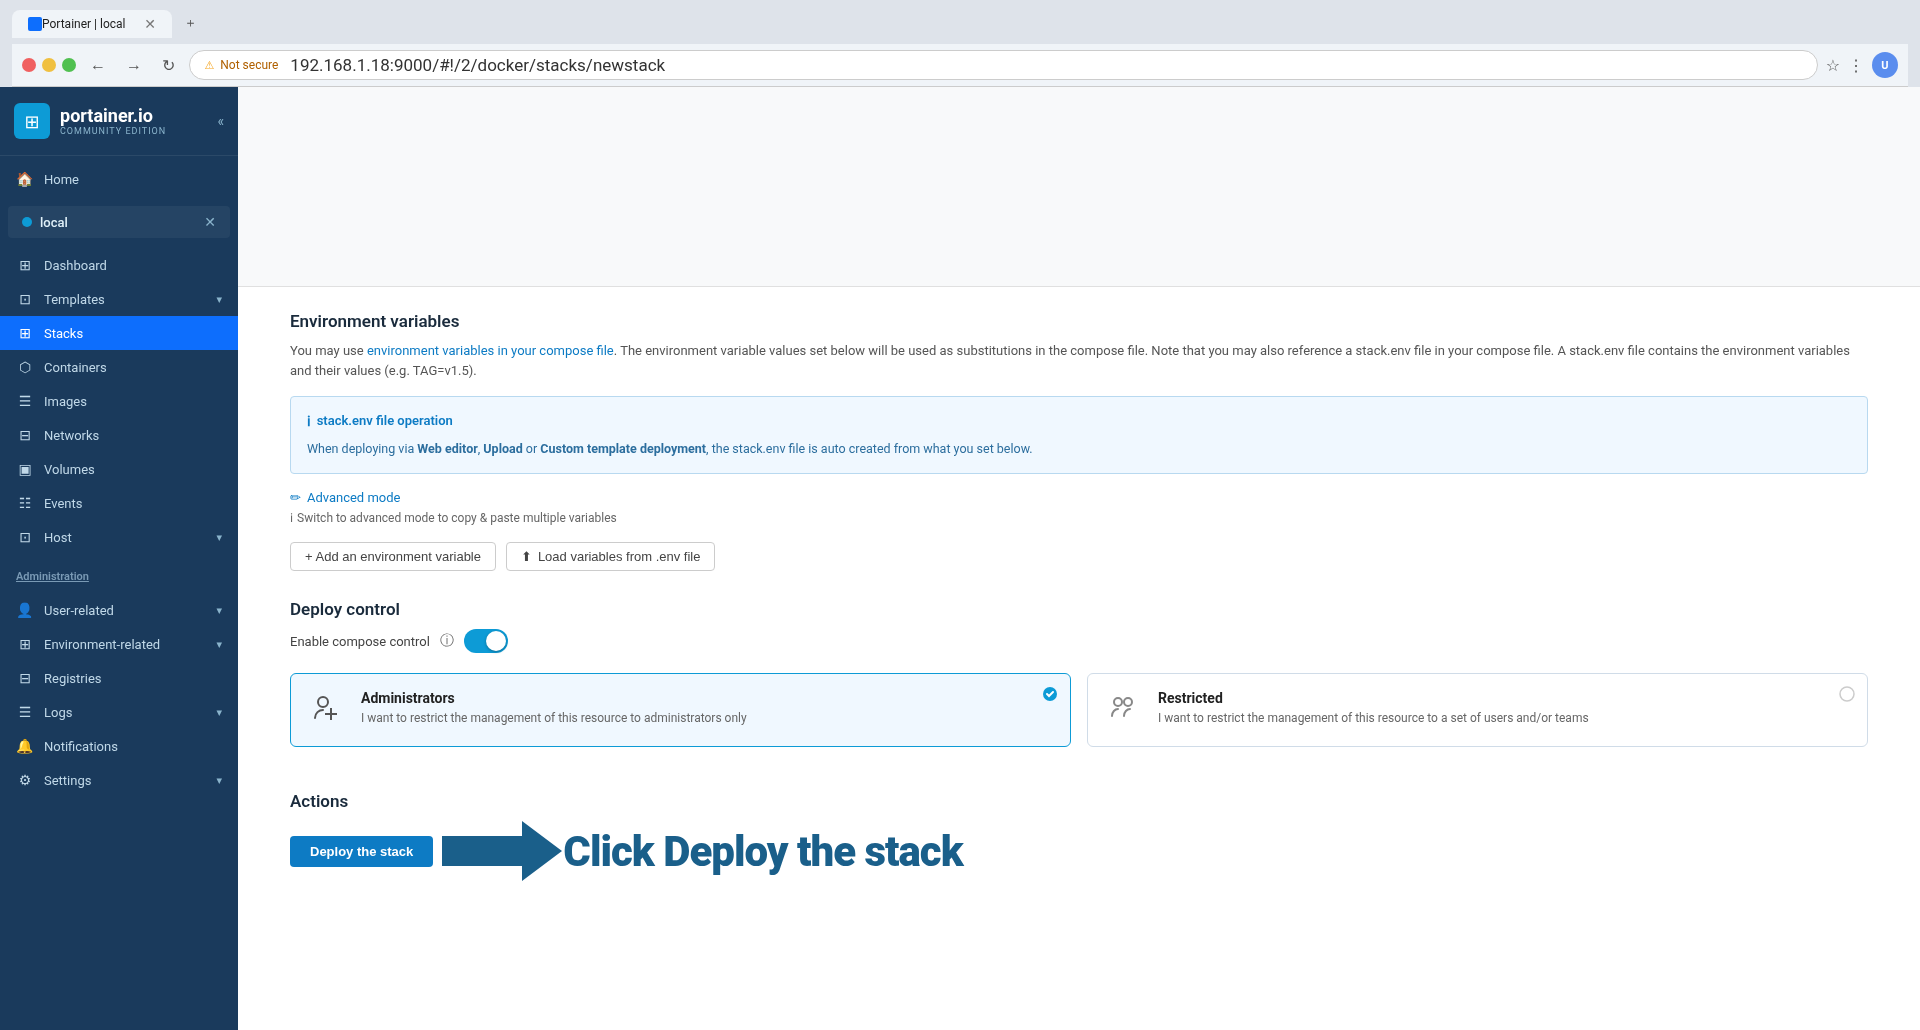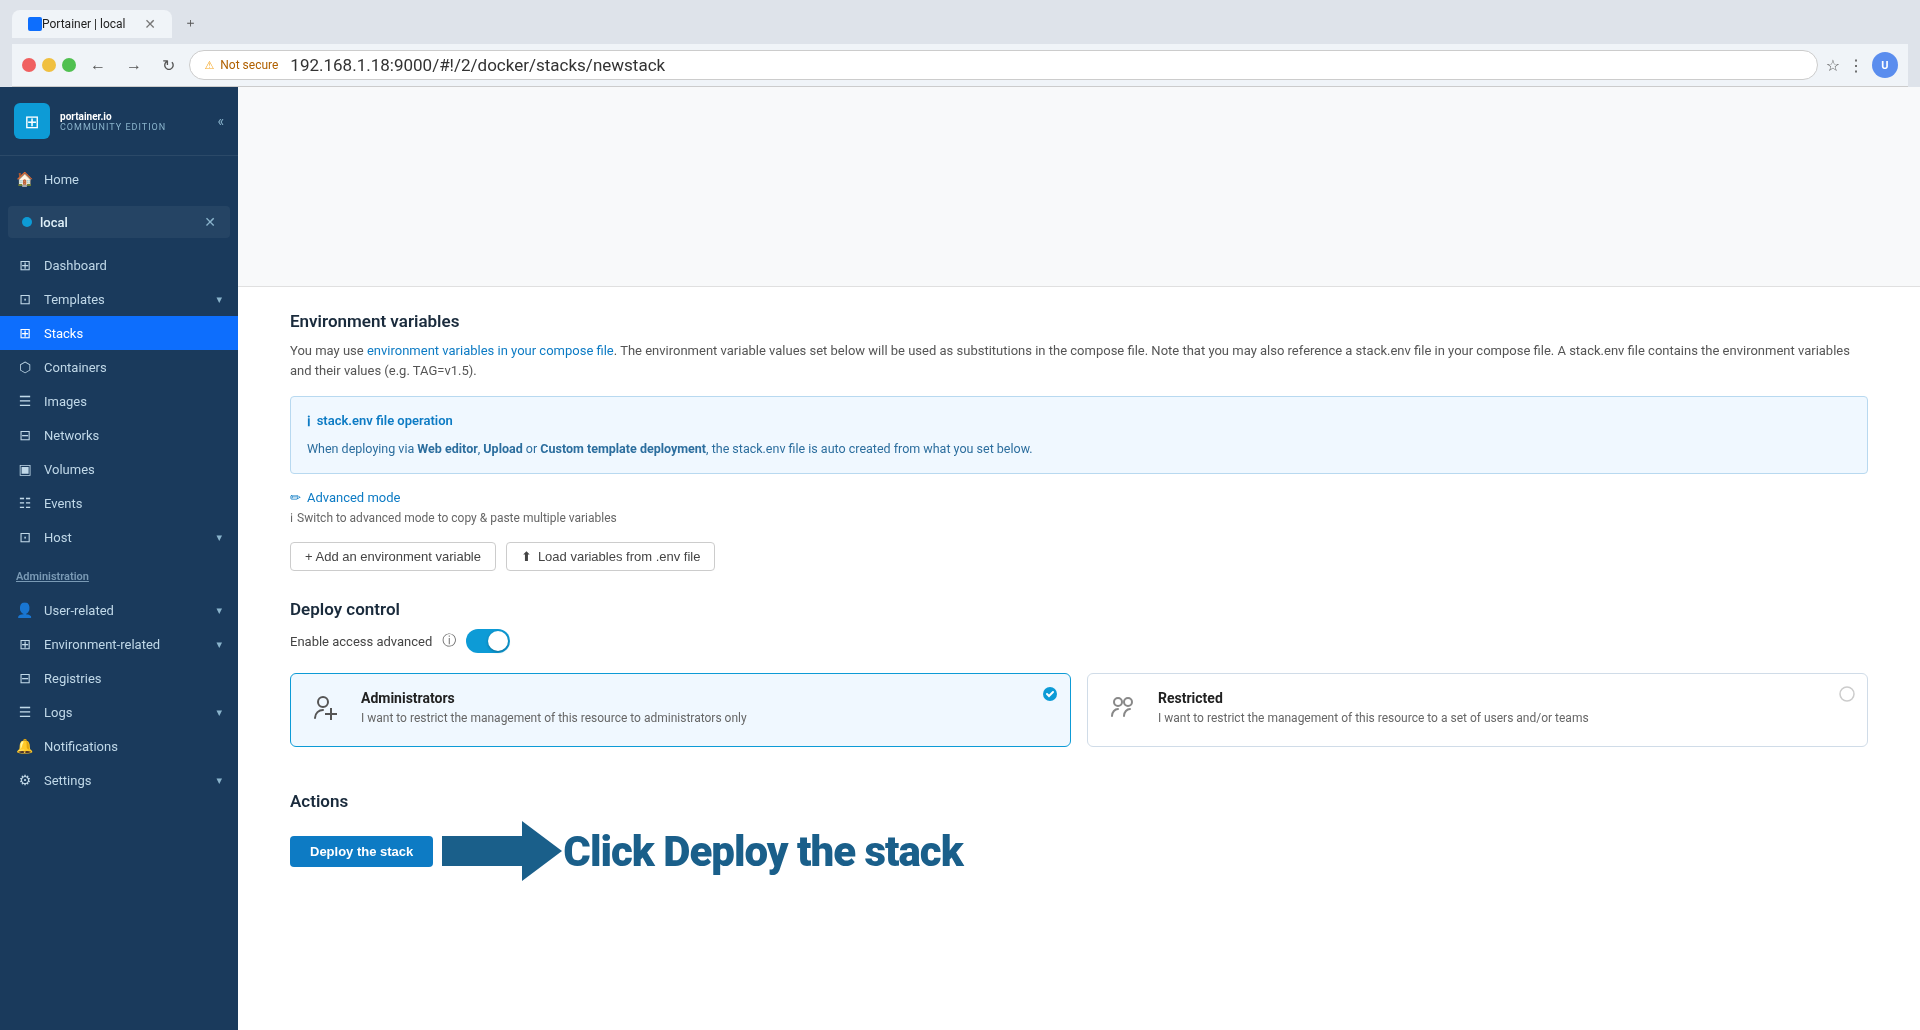--- a/index.html
+++ b/index.html
@@ -19,21 +19,21 @@
     .browser-action-btn { background: none; border: none; color: #555; font-size: 16px; cursor: pointer; }
     .avatar-circle { width: 26px; height: 26px; border-radius: 50%; background: #5a8dee; display: flex; align-items: center; justify-content: center; color: white; font-size: 11px; font-weight: bold; }
 
     
     .app-layout { display: flex; flex: 1; overflow: hidden; }
 
     
     .sidebar { width: 238px; background: #1a3a5c; color: white; display: flex; flex-direction: column; overflow-y: auto; flex-shrink: 0; }
     .sidebar-logo { padding: 16px 14px; display: flex; align-items: center; gap: 10px; border-bottom: 1px solid rgba(255,255,255,0.08); }
     .logo-icon { width: 36px; height: 36px; background: #0d9bd6; border-radius: 6px; display: flex; align-items: center; justify-content: center; font-size: 18px; color: white; }
-    .logo-text { font-size: 10px; font-weight: bold; color: white; line-height: 1.1; }
+    .logo-text { font-size: 18px; font-weight: bold; color: white; line-height: 1.1; }
     .logo-sub { font-size: 9px; color: #8ab4cc; letter-spacing: 1px; text-transform: uppercase; }
     .sidebar-collapse { margin-left: auto; color: #8ab4cc; cursor: pointer; font-size: 14px; }
 
     .sidebar-section { padding: 6px 0; }
     .sidebar-item { display: flex; align-items: center; gap: 10px; padding: 9px 16px; color: #c0d8e8; font-size: 13px; cursor: pointer; transition: background 0.15s; }
     .sidebar-item.active { background: #0d6efd; color: white; }
     .sidebar-item .item-icon { font-size: 14px; width: 18px; text-align: center; flex-shrink: 0; }
     .sidebar-item .item-label { flex: 1; }
     .sidebar-item .chevron { font-size: 11px; color: #8ab4cc; }
 
@@ -279,21 +279,21 @@
           <button class="btn-outline">+ Add an environment variable</button>
           <button class="btn-outline">
             <span>⬆</span>
             <span>Load variables from .env file</span>
           </button>
         </div>
 
         <div class="access-section">
           <div class="section-title">Deploy control</div>
           <div class="access-row">
-            <span class="access-label">Enable access advanced</span>
+            <span class="access-label">Enable compose control</span>
             <span style="color:#666; font-size:14px; cursor:pointer;">ⓘ</span>
             <div class="toggle">
               <div class="toggle-knob"></div>
             </div>
           </div>
         </div>
 
         <div class="access-cards">
 
           <div class="access-card selected">

